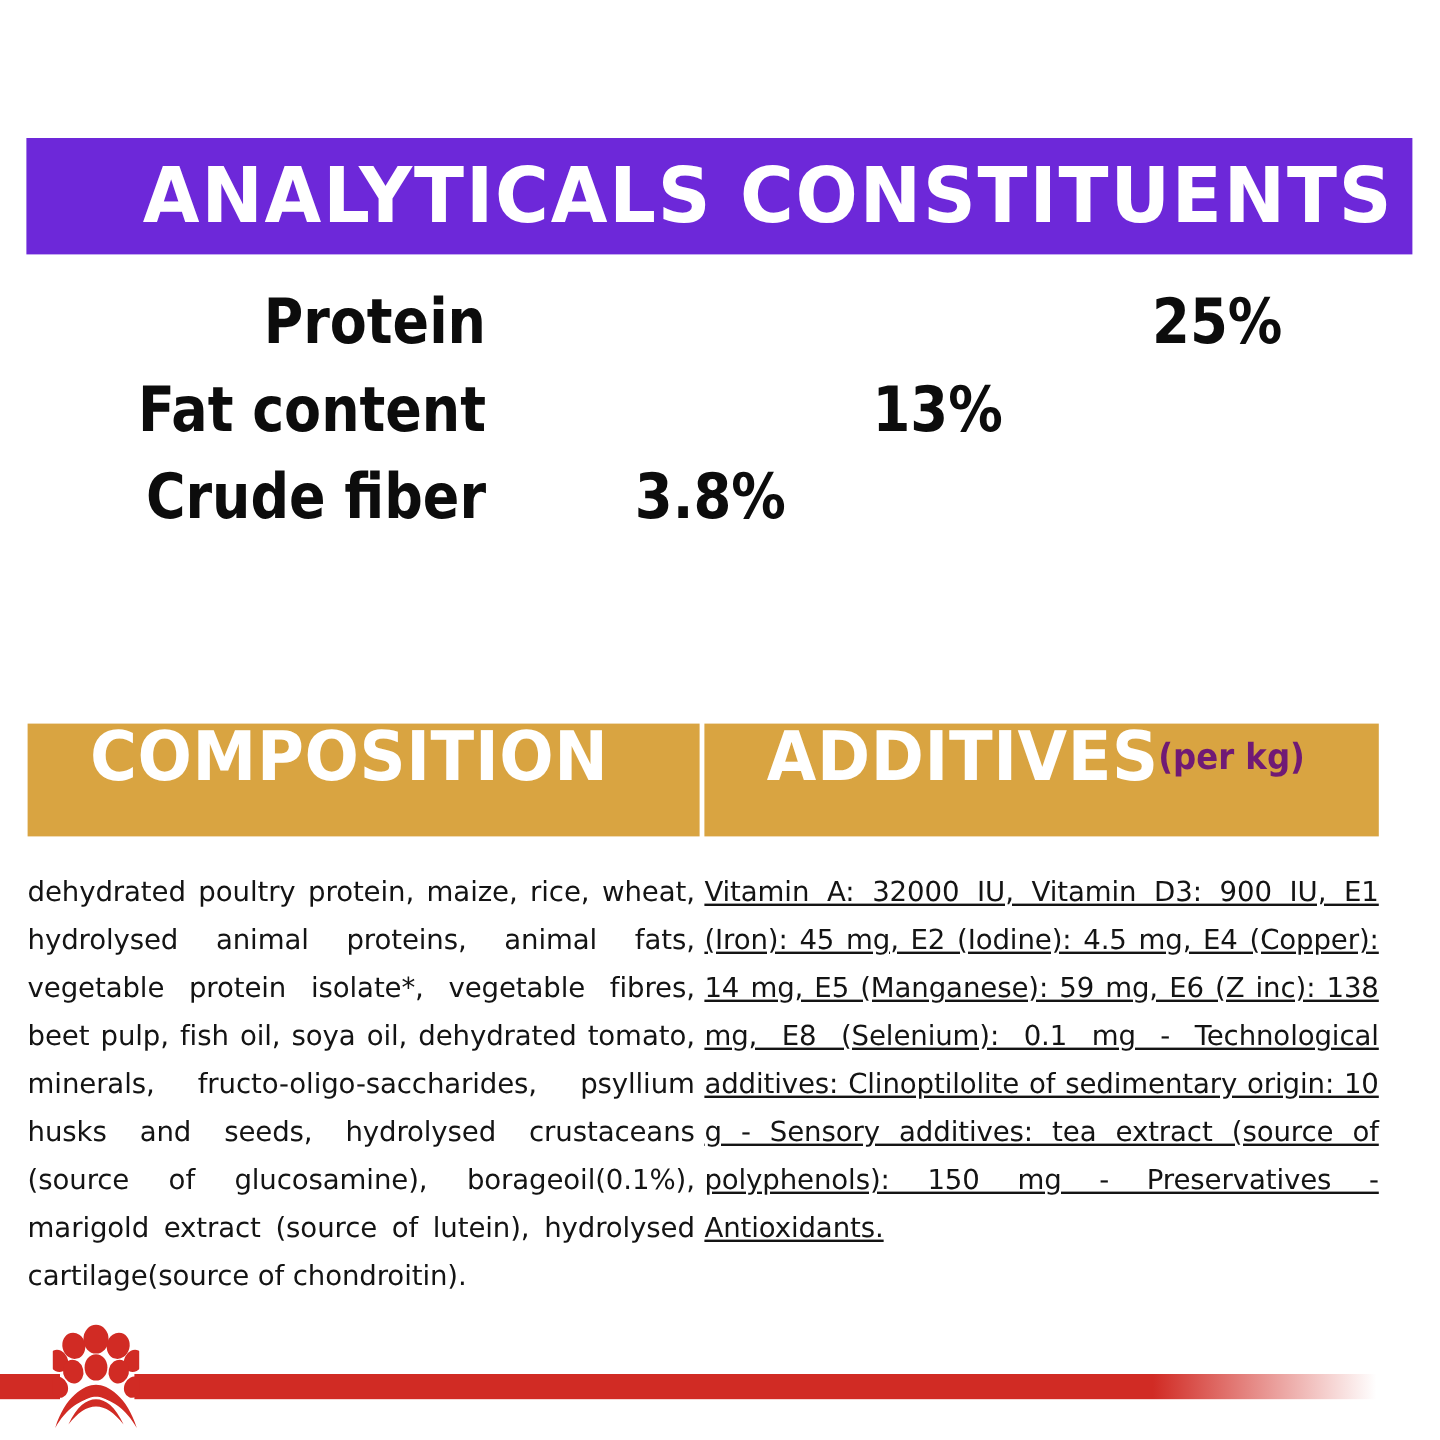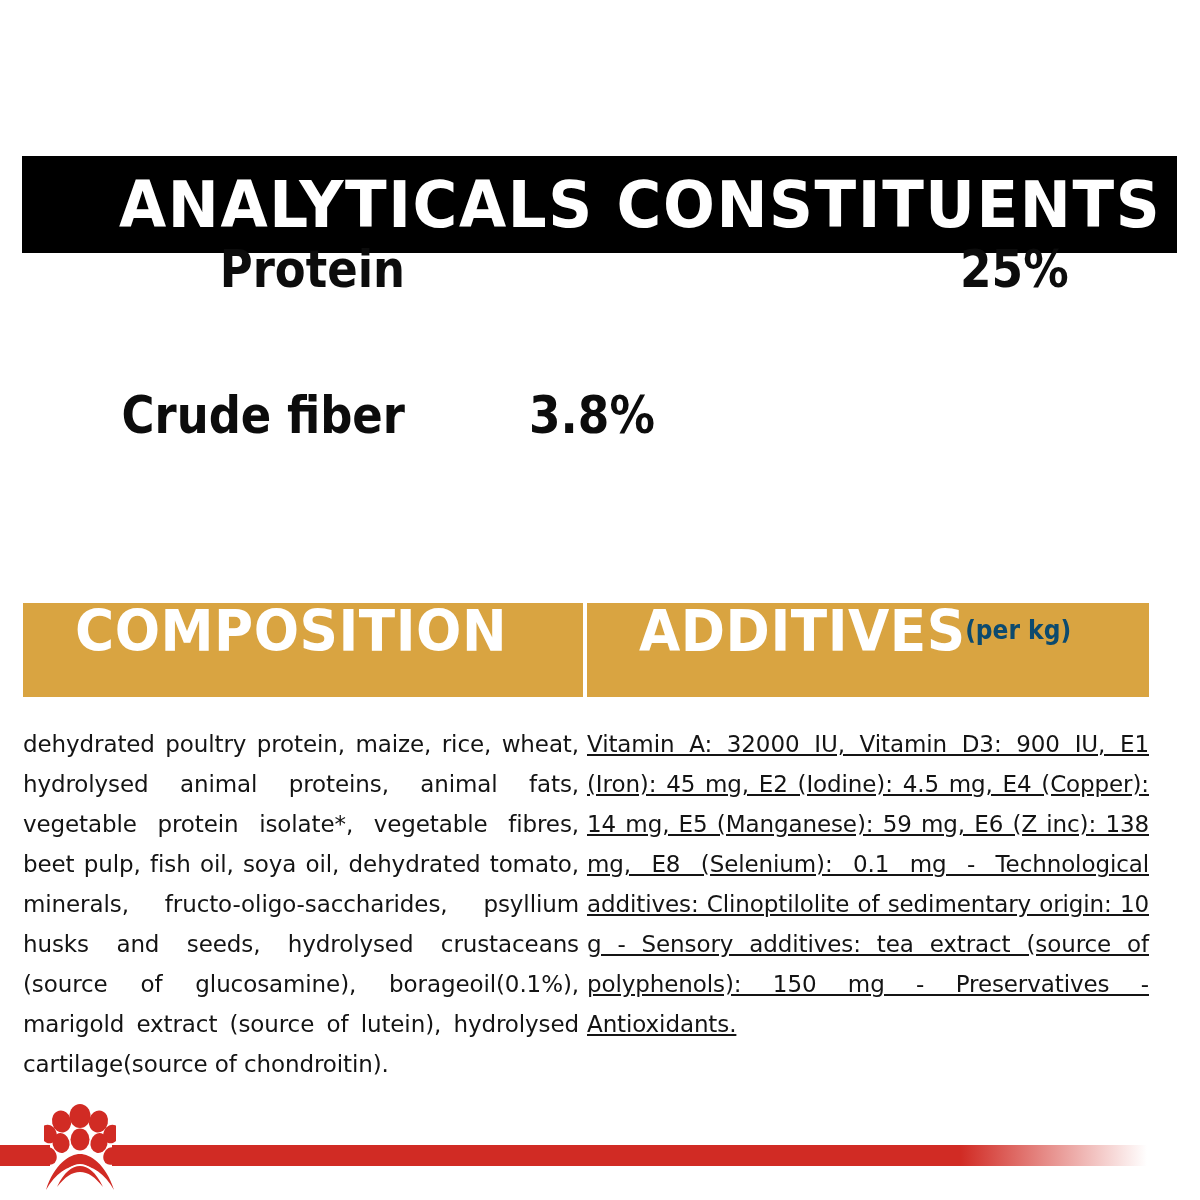--- a/index.html
+++ b/index.html
@@ -8,22 +8,22 @@
     background:#ffffff;
     font-family:"Liberation Sans", sans-serif;
     overflow:hidden;
     position:relative;
   }
   .page{position:absolute;inset:0;}
 
   
   .title-band{
     position:absolute;left:22px;top:115px;width:1155px;height:97px;
-    background:#000000;
-    display:flex;align-items:center;margin-top:41px;
+    background:#6d28d9;
+    display:flex;align-items:center;
   }
   .title-band .title-text{
     color:#ffffff;
     font-family:"Liberation Sans Narrow","DejaVu Sans Condensed","Liberation Sans",sans-serif;
     font-weight:700;
     font-size:64px;
     letter-spacing:1.5px;
     line-height:1;
     margin-left:97px;
     transform:scaleX(1.06);
@@ -82,24 +82,24 @@
     font-weight:700;
     font-size:57px;
     line-height:1;
     letter-spacing:0.5px;
     margin-left:52px;
     transform:scaleX(1.04);
     transform-origin:left center;
     white-space:nowrap;
   }
   .panel-head .head-sub{
-    color:#0c4a6e;
-    font-family:"Liberation Sans Narrow","DejaVu Sans Condensed","Liberation Sans",sans-serif;
-    font-weight:700;
-    font-size:26px;
+    color:#701a75;
+    font-family:"Liberation Sans Narrow","DejaVu Sans Condensed","Liberation Sans",sans-serif;
+    font-weight:700;
+    font-size:30px;
     line-height:1;
     margin-left:12px;
     margin-top:14px;
     white-space:nowrap;
   }
   .panel-body{
     margin-top:27px;
     color:#141414;
     font-family:"DejaVu Sans","Liberation Sans",sans-serif;
     font-size:23px;
@@ -136,20 +136,27 @@
   <div class="chart">
 
     <div class="bar-row r0">
       <span class="bar-label">Protein</span>
       <span class="bar-track">
         <span class="bar-fill" style="width:497px"></span>
       </span>
       <span class="bar-value" style="left:960px">25%</span>
     </div>
 
+    <div class="bar-row r1">
+      <span class="bar-label">Fat content</span>
+      <span class="bar-track">
+        <span class="bar-fill" style="width:224px"></span>
+      </span>
+      <span class="bar-value" style="left:727px">13%</span>
+    </div>
 
     <div class="bar-row r2">
       <span class="bar-label">Crude fiber</span>
       <span class="bar-track">
         <span class="bar-fill" style="width:65px"></span>
       </span>
       <span class="bar-value" style="left:529px">3.8%</span>
     </div>
 
   </div>

